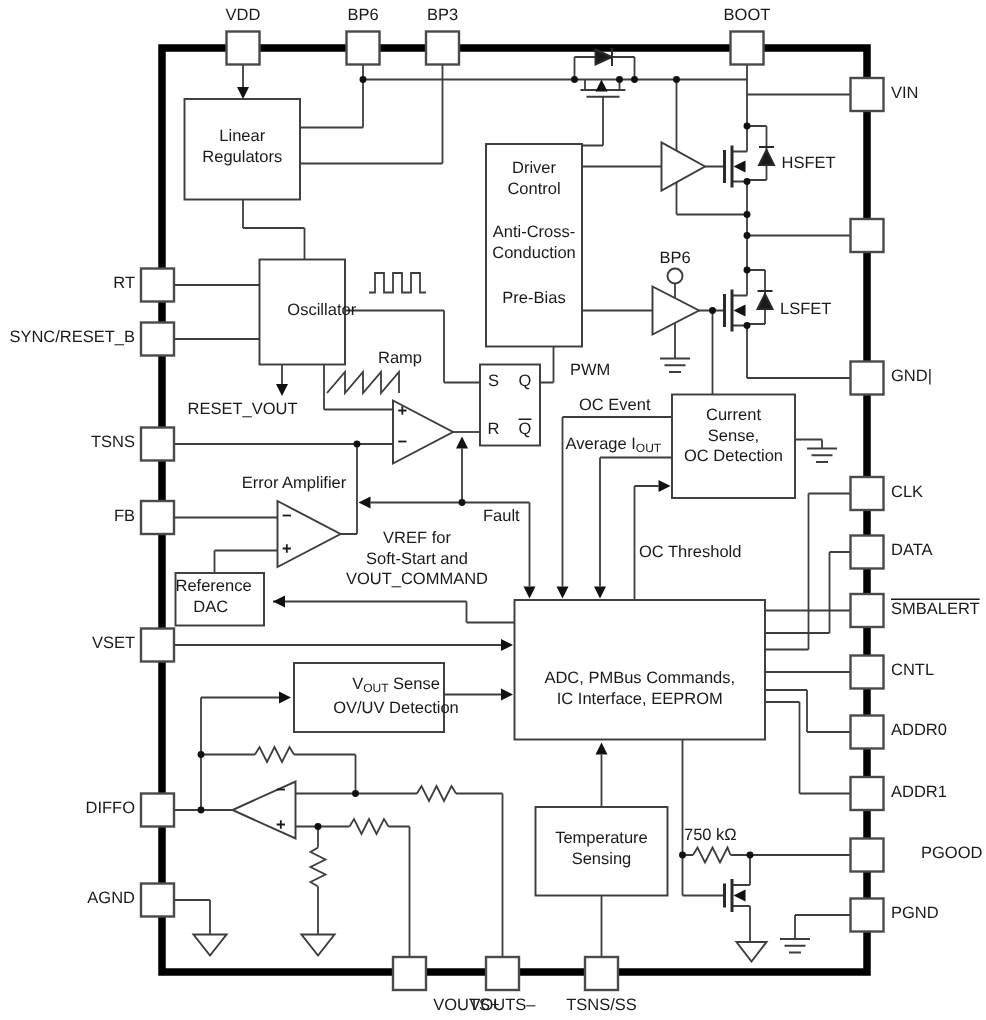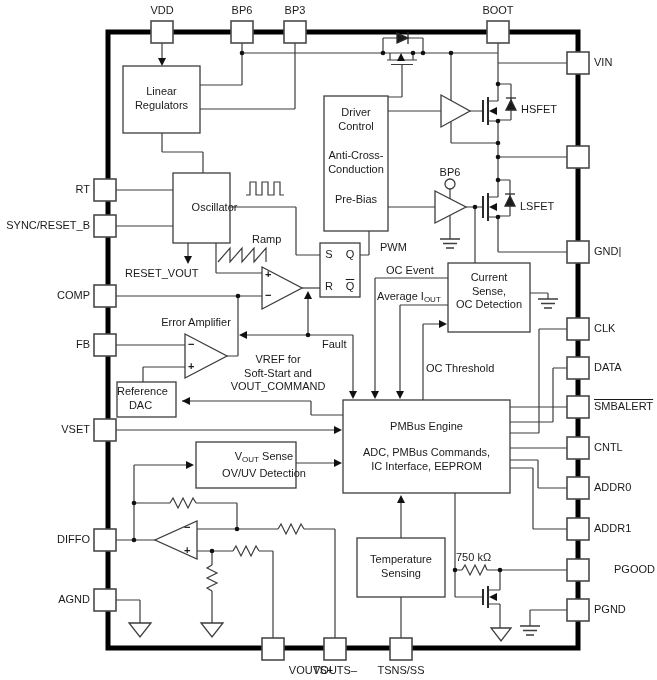--- a/index.html
+++ b/index.html
@@ -203,21 +203,21 @@
   </g>
 </svg>
 
 <div class="lbl c" style="left:132px;top:4px;width:60px;">VDD</div>
 <div class="lbl c" style="left:212px;top:4px;width:60px;">BP6</div>
 <div class="lbl c" style="left:265px;top:4px;width:60px;">BP3</div>
 <div class="lbl c" style="left:468px;top:4px;width:60px;">BOOT</div>
 
 <div class="lbl rt" style="left:2px;top:183px;width:88px;">RT</div>
 <div class="lbl rt" style="left:2px;top:219px;width:88px;">SYNC/RESET_B</div>
-<div class="lbl rt" style="left:2px;top:289px;width:88px;">COMP</div>
+<div class="lbl rt" style="left:2px;top:289px;width:88px;">TSNS</div>
 <div class="lbl rt" style="left:2px;top:338px;width:88px;">FB</div>
 <div class="lbl rt" style="left:2px;top:423px;width:88px;">VSET</div>
 <div class="lbl rt" style="left:2px;top:533px;width:88px;">DIFFO</div>
 <div class="lbl rt" style="left:2px;top:593px;width:88px;">AGND</div>
 
 <div class="lbl" style="left:594px;top:56px;">VIN</div>
 <div class="lbl" style="left:620px;top:150px;margin-left:39px;">SW</div>
 <div class="lbl" style="left:594px;top:245px;">GND|</div>
 <div class="lbl" style="left:594px;top:322px;">CLK</div>
 <div class="lbl" style="left:594px;top:361px;">DATA</div>
@@ -254,21 +254,20 @@
 
 <div class="lbl c ml" style="left:448px;top:271px;width:82px;">
   <div>Current</div>
   <div>Sense,</div>
   <div>OC Detection</div>
 </div>
 <div class="lbl c ml" style="left:117px;top:385px;width:47px;">
   <div>Reference</div>
   <div>DAC</div>
 </div>
-<div class="lbl c" style="left:343px;top:420px;width:167px;">PMBus Engine</div>
 <div class="lbl c ml" style="left:343px;top:446px;width:167px;">
   <div>ADC, PMBus Commands,</div>
   <div>IC Interface, EEPROM</div>
 </div>
 <div class="lbl c ml" style="left:208px;top:450px;width:112px;">
   <div><span>V</span><span class="sub">OUT</span><span> Sense</span></div>
   <div>OV/UV Detection</div>
 </div>
 <div class="lbl c ml" style="left:357px;top:553px;width:88px;">
   <div>Temperature</div>

